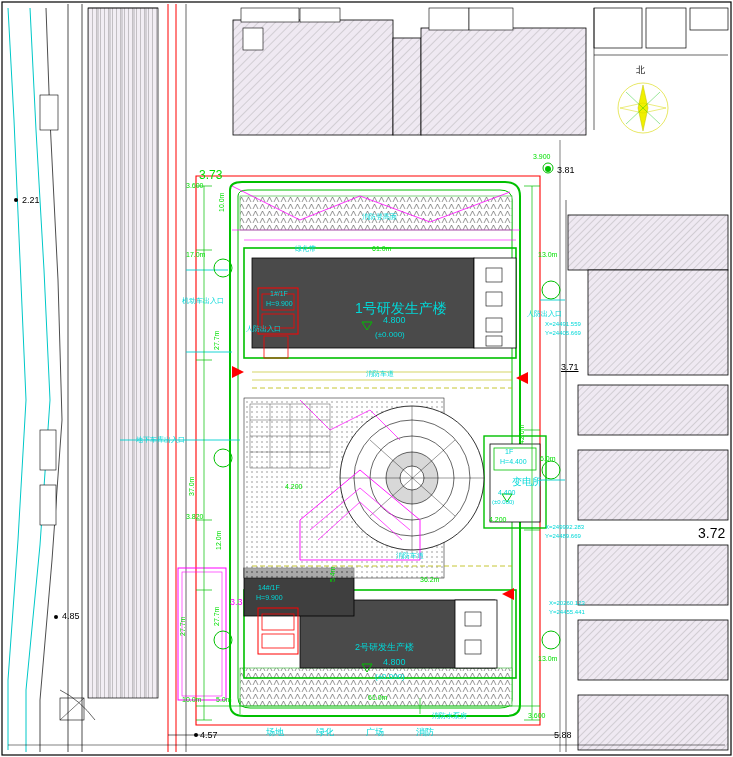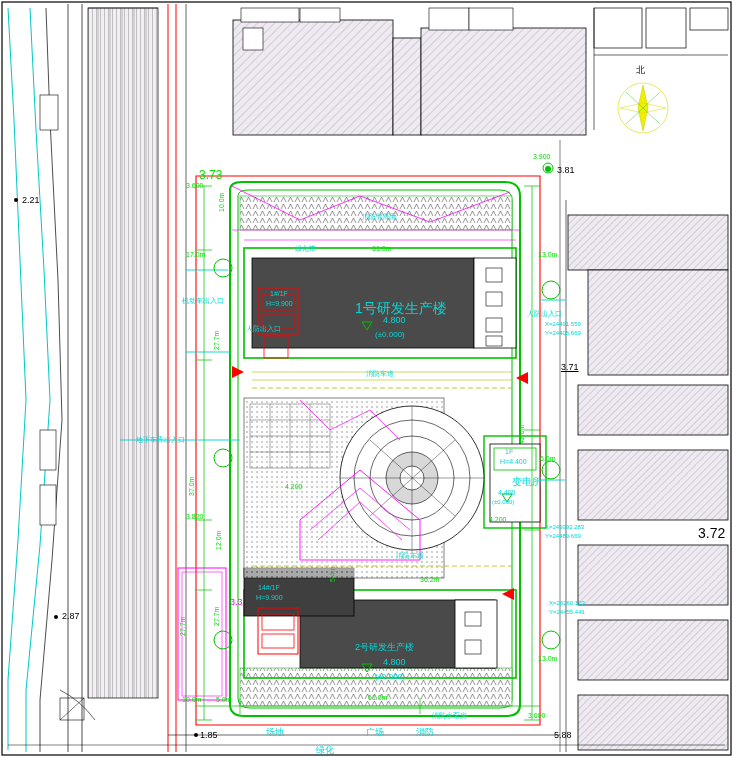--- a/index.html
+++ b/index.html
@@ -258,26 +258,26 @@
     <circle cx="16" cy="200" r="2"></circle>
     <circle cx="56" cy="617" r="2"></circle>
     <circle cx="196" cy="735" r="2"></circle>
   </g>
   <g fill="#00c000">
     <circle cx="548" cy="169" r="3"></circle>
   </g>
 </svg>
 
 <div class="lbl bk" style="left:22px;top:196px;font-size:9px;">2.21</div>
-<div class="lbl bk" style="left:62px;top:612px;font-size:9px;">2.87</div>
+<div class="lbl bk" style="left:62px;top:612px;font-size:9px;">4.85</div>
 <div class="lbl bk" style="left:557px;top:166px;font-size:9px;">3.81</div>
 <div class="lbl bk" style="left:561px;top:363px;font-size:9px;text-decoration:underline;">3.71</div>
 <div class="lbl bk" style="left:698px;top:526px;font-size:14px;">3.72</div>
 <div class="lbl bk" style="left:554px;top:731px;font-size:9px;">5.88</div>
-<div class="lbl bk" style="left:200px;top:731px;font-size:9px;">1.85</div>
+<div class="lbl bk" style="left:200px;top:731px;font-size:9px;">4.57</div>
 <div class="lbl gr" style="left:199px;top:169px;font-size:12px;">3.73</div>
 <div class="lbl mg" style="left:203px;top:598px;font-size:9px;padding-left:27px;">3.3</div>
 
 <div class="lbl gr" style="left:186px;top:182px;font-size:7px;">3.600</div>
 <div class="lbl gr" style="left:533px;top:153px;font-size:7px;">3.900</div>
 <div class="lbl gr" style="left:186px;top:513px;font-size:7px;">3.820</div>
 <div class="lbl gr" style="left:528px;top:712px;font-size:7px;">3.600</div>
 <div class="lbl gr" style="left:285px;top:483px;font-size:7px;">4.200</div>
 <div class="lbl gr" style="left:489px;top:516px;font-size:7px;">4.200</div>
 
@@ -327,20 +327,20 @@
 
 <div class="lbl cy" style="left:182px;top:297px;font-size:7px;">机动车出入口</div>
 <div class="lbl cy" style="left:246px;top:325px;font-size:7px;">人防出入口</div>
 <div class="lbl cy" style="left:366px;top:370px;font-size:7px;">消防车道</div>
 <div class="lbl cy" style="left:362px;top:213px;font-size:7px;">消防登高面</div>
 <div class="lbl cy" style="left:396px;top:552px;font-size:7px;">消防车道</div>
 <div class="lbl cy" style="left:527px;top:310px;font-size:7px;">人防出入口</div>
 <div class="lbl cy" style="left:295px;top:245px;font-size:7px;">绿化带</div>
 <div class="lbl cy" style="left:136px;top:436px;font-size:7px;">地下车库出入口</div>
 <div class="lbl cy" style="left:266px;top:728px;font-size:9px;">场地</div>
-<div class="lbl cy" style="left:316px;top:746px;font-size:9px;">绿化</div>
+<div class="lbl cy" style="left:316px;top:728px;font-size:9px;">绿化</div>
 <div class="lbl cy" style="left:366px;top:728px;font-size:9px;">广场</div>
 <div class="lbl cy" style="left:416px;top:728px;font-size:9px;">消防</div>
 <div class="lbl cy" style="left:432px;top:712px;font-size:7px;">消防水泵房</div>
 
 <div class="lbl bk" style="left:636px;top:66px;font-size:9px;">北</div>
 
 </div>
 
 </body></html>

